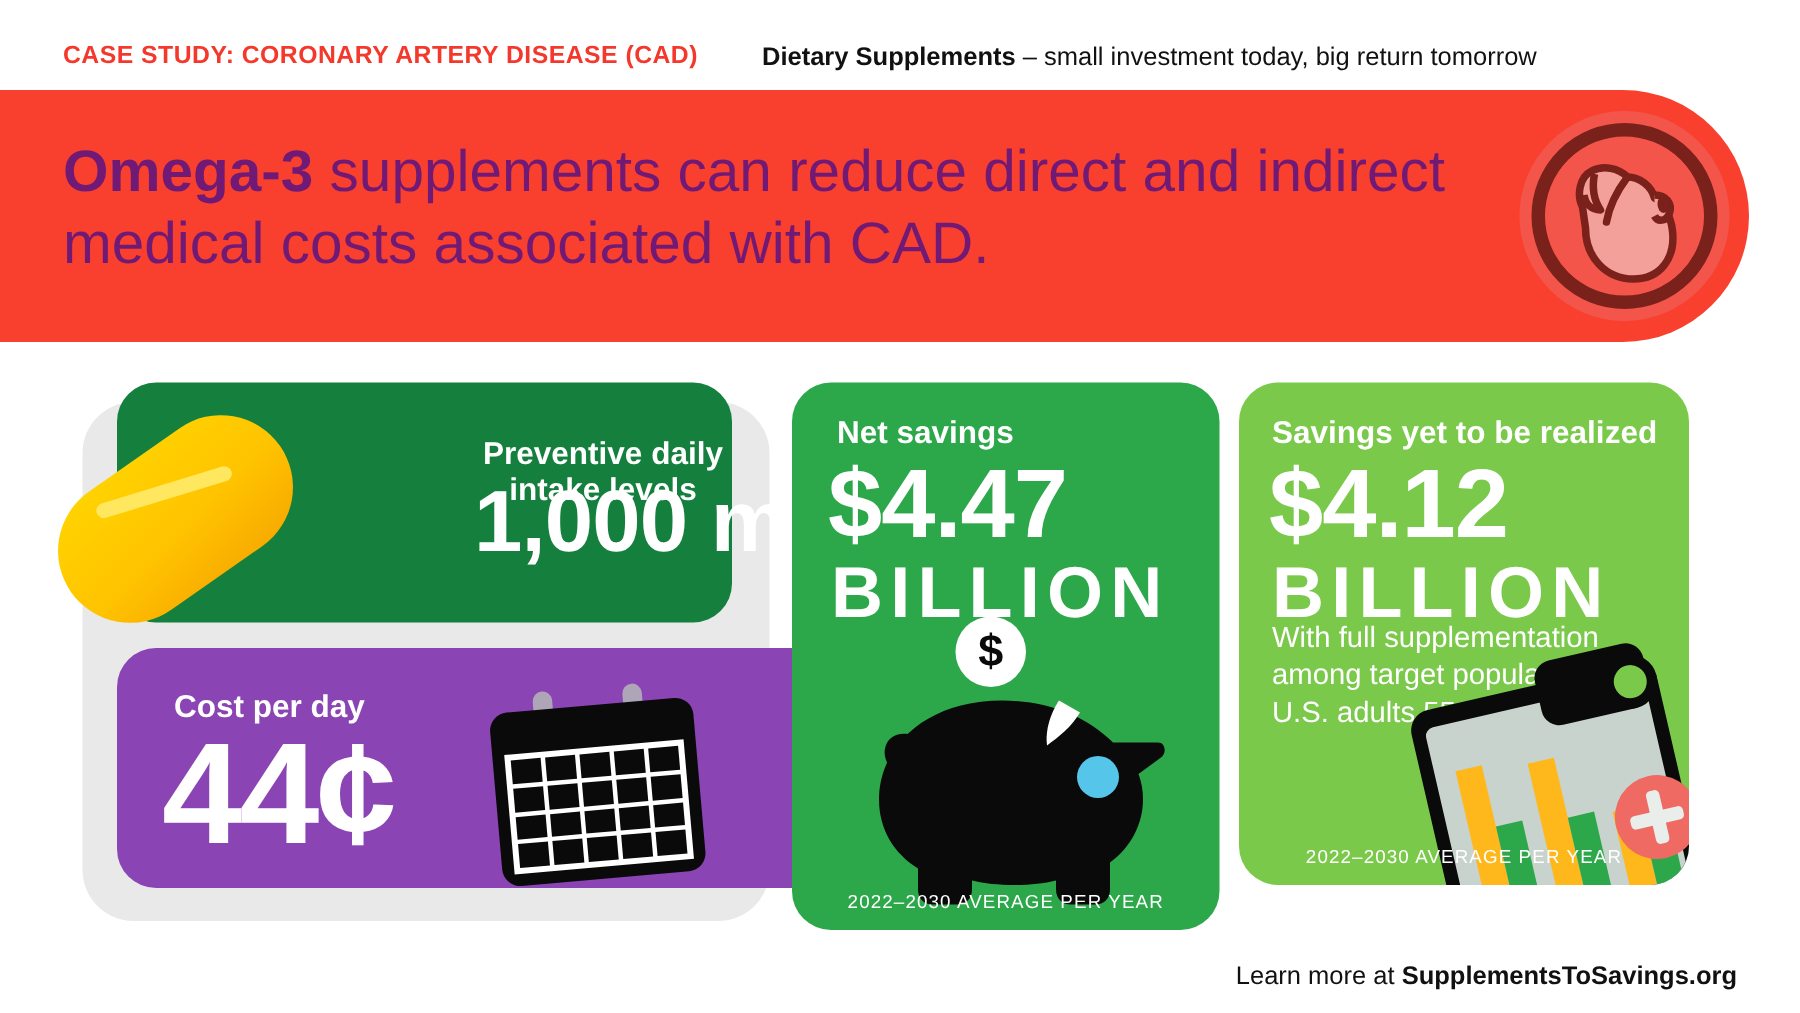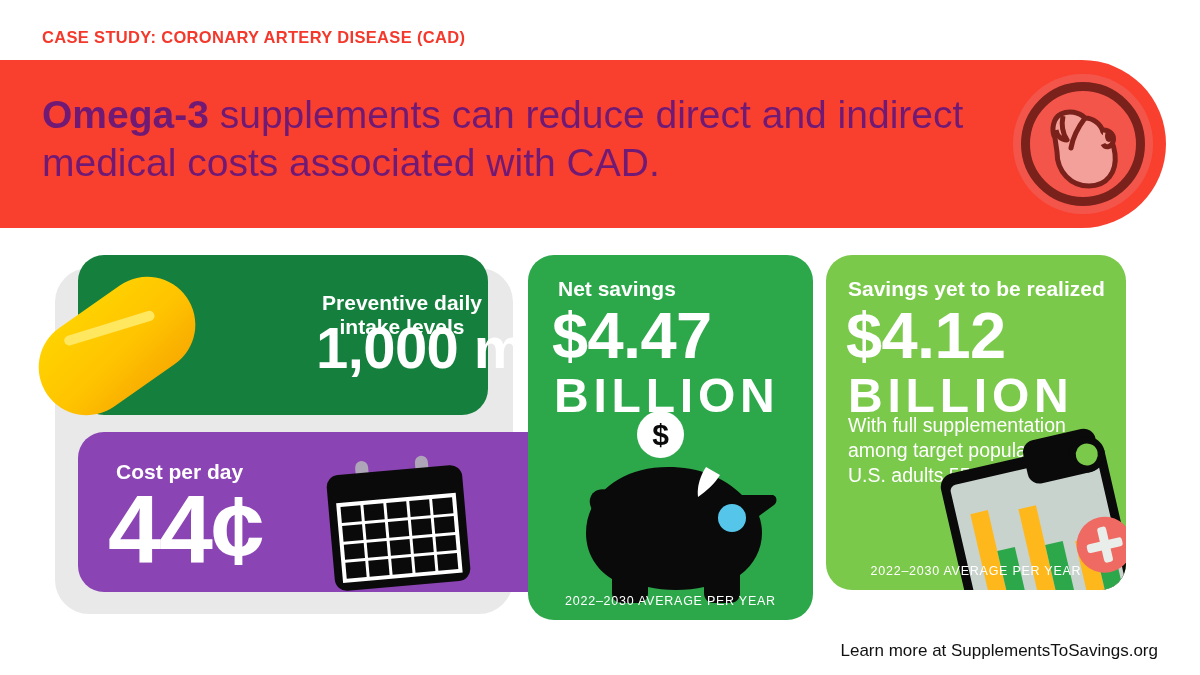--- a/index.html
+++ b/index.html
@@ -92,28 +92,31 @@
   .clip-hole{position:absolute;left:132px;top:2px;width:22px;height:22px;border-radius:50%;
              background:#7BC94B;border:7px solid #0a0a0a;box-sizing:content-box;}
   .bar{position:absolute;bottom:0;}
   .cross{position:absolute;left:110px;top:64px;width:56px;height:56px;border-radius:50%;background:#EF6A62;}
   .cross:before,.cross:after{content:"";position:absolute;background:#E9EEEA;border-radius:3px;}
   .cross:before{left:24px;top:10px;width:9px;height:36px;}
   .cross:after{left:10px;top:24px;width:36px;height:9px;}
 
   
   .learn{position:absolute;right:42px;top:641px;font-size:17px;color:#111;white-space:nowrap;}
-  .learn b{font-weight:400;}
+  .learn b{font-weight:700;}
 </style>
 </head>
 <body>
 
 <div class="stage">
 
   <div class="eyebrow">CASE STUDY: CORONARY ARTERY DISEASE (CAD)</div>
+  <div class="kicker">
+    <b>Dietary Supplements</b><span class="rest"> – small investment today, big return tomorrow</span>
+  </div>
 
   <div class="banner"></div>
   <div class="banner-head">
     <b>Omega-3</b><span> supplements can reduce direct and indirect medical costs associated with CAD.</span>
   </div>
 
   <div class="heart-badge"></div>
   <div class="heart-ring"></div>
   <svg class="heart-svg" viewBox="0 0 84 90">
     <path d="M20 14 C12 18 10 30 14 38 L16 52 C16 72 30 86 48 86 C66 86 76 72 74 54

